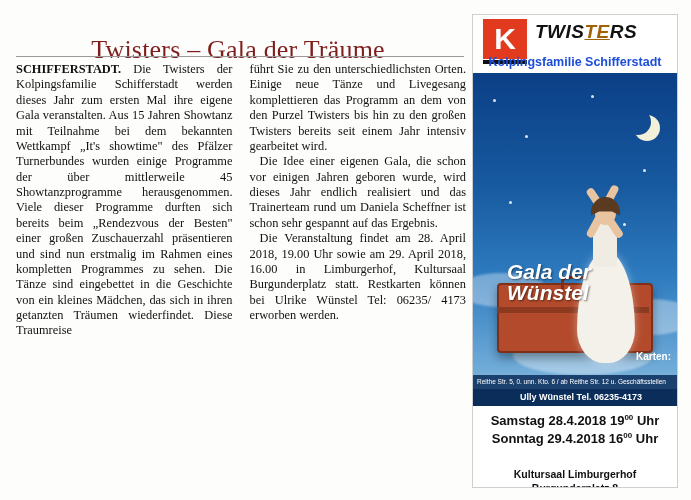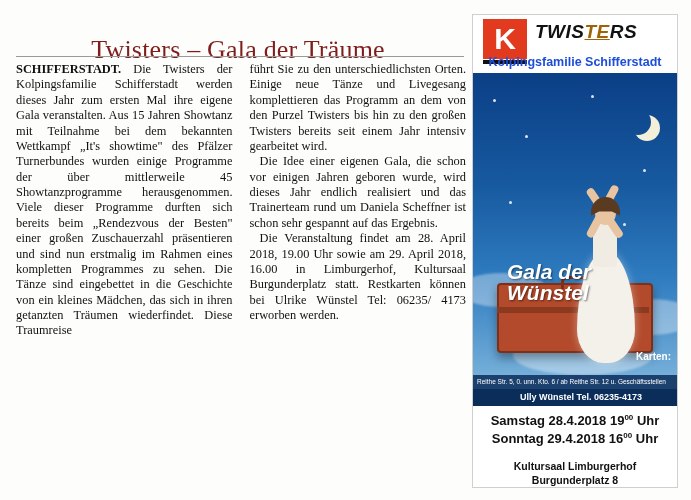--- a/index.html
+++ b/index.html
@@ -318,21 +318,21 @@
     white-space: nowrap;
   }
   .date-row .time {
     font-size: 13px;
   }
   .date-row .sup {
     font-size: 8px;
     vertical-align: super;
   }
   .venue {
-    margin-top: 12px;
+    margin-top: 20px;
     font-family: "Liberation Sans", sans-serif;
     font-weight: bold;
     font-size: 10.5px;
     color: #111;
     line-height: 1.35;
     text-align: center;
   }
 </style>
 </head>
 <body>

